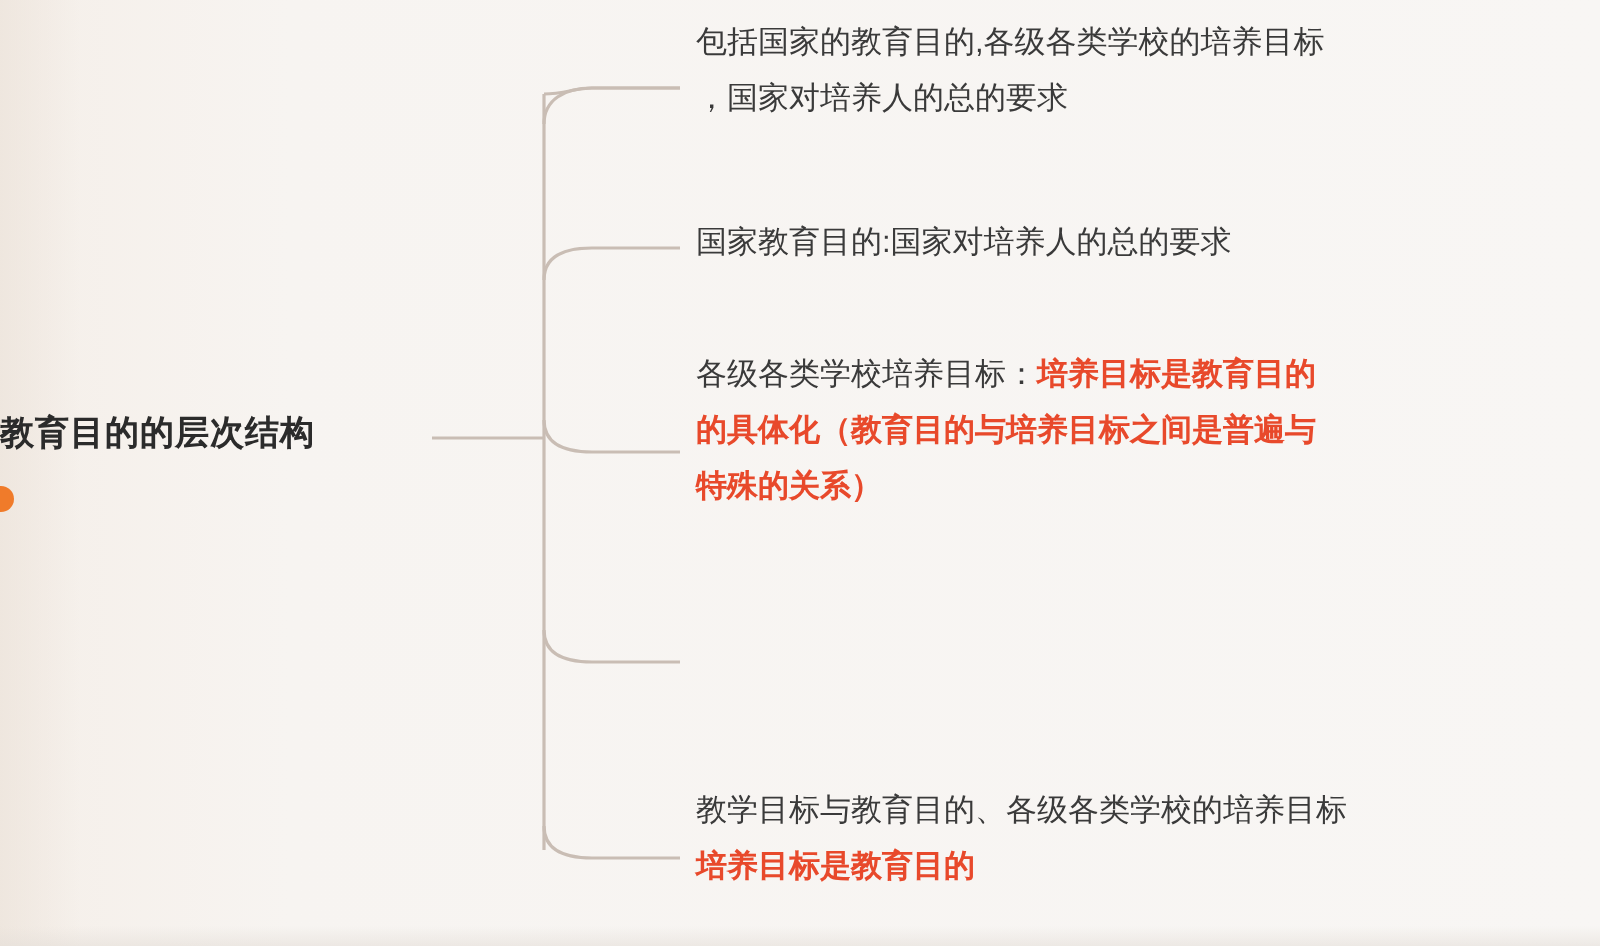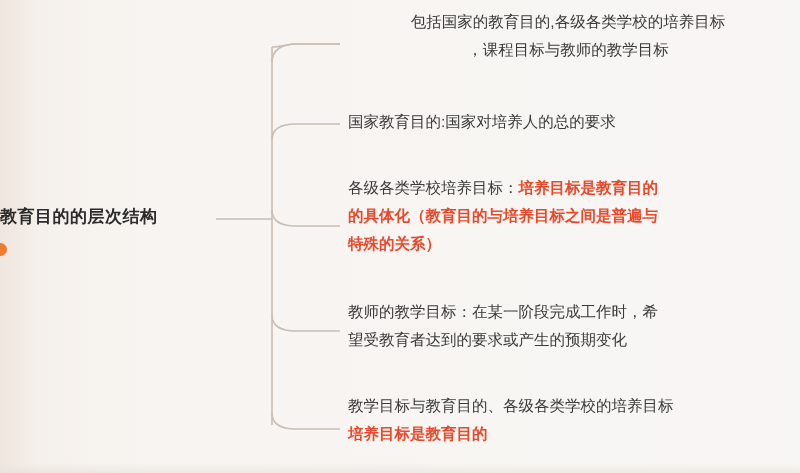--- a/index.html
+++ b/index.html
@@ -57,21 +57,21 @@
     line-height: 28px;
     color: #3a3a3a;
   }
   .branch p {
     margin: 0;
   }
   .hl {
     color: #e8492b;
     font-weight: bold;
   }
-  .b1 { top: 8px; text-align: center; }
+  .b1 { top: 8px; }
   .b2 { top: 108px; }
   .b3 { top: 174px; }
   .b4 { top: 298px; }
   .b5 { top: 392px; }
   .bottom-fade {
     position: absolute;
     left: 0;
     bottom: 0;
     width: 800px;
     height: 10px;
@@ -109,37 +109,33 @@
     <path d="M272 315 C272 327 282 331 296 331 L340 331" fill="none" stroke="#c9bdb4" stroke-width="1.6"></path>
 
     <path d="M272 413 C272 425 282 429 296 429 L340 429" fill="none" stroke="#c9bdb4" stroke-width="1.6"></path>
   </svg>
 
   <div class="root-dot"></div>
   <div class="root-node">教育目的的层次结构</div>
 
   <div class="branch b1">
     <p>包括国家的教育目的,各级各类学校的培养目标</p>
-    <p>，课程目标与教师的教学目标</p>
+    <p>，国家对培养人的总的要求</p>
   </div>
 
   <div class="branch b3">
     <p><span>各级各类学校培养目标：</span><span class="hl">培养目标是教育目的</span></p>
     <p class="hl">的具体化（教育目的与培养目标之间是普遍与</p>
     <p class="hl">特殊的关系）</p>
   </div>
 
   <div class="branch b2">
     <p>国家教育目的:国家对培养人的总的要求</p>
   </div>
 
-  <div class="branch b4">
-    <p>教师的教学目标：在某一阶段完成工作时，希</p>
-    <p>望受教育者达到的要求或产生的预期变化</p>
-  </div>
 
   <div class="branch b5">
     <p>教学目标与教育目的、各级各类学校的培养目标</p>
     <p class="hl">培养目标是教育目的</p>
   </div>
 
   <div class="bottom-fade"></div>
 </div>
 
 </body></html>

